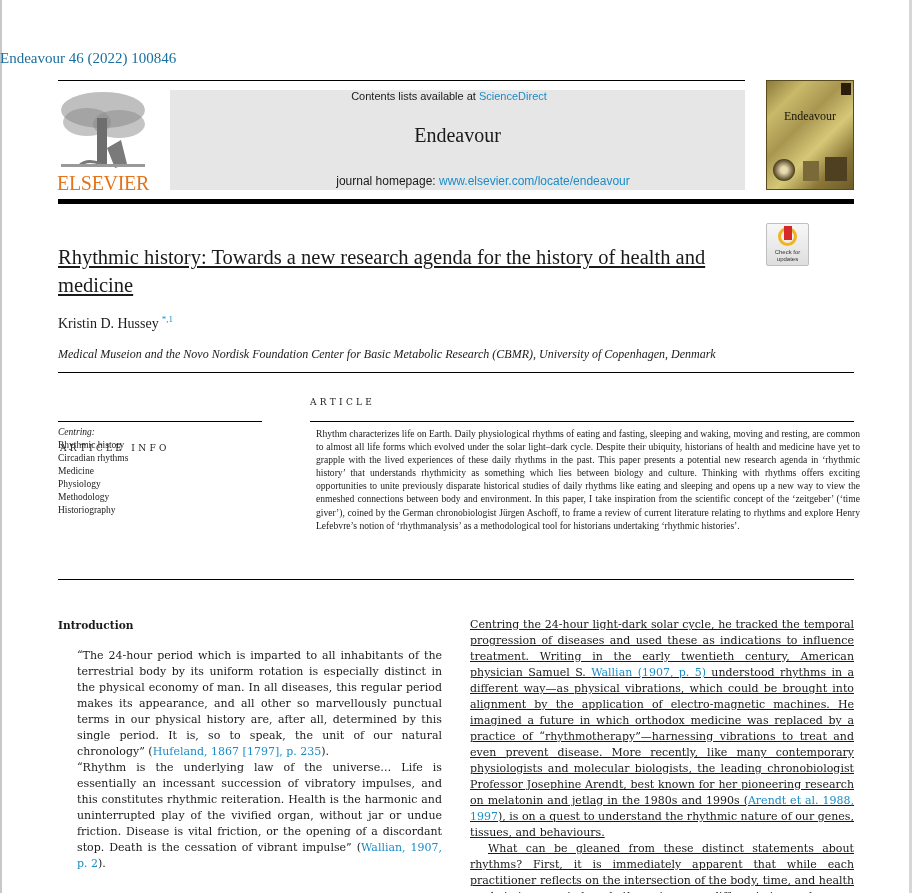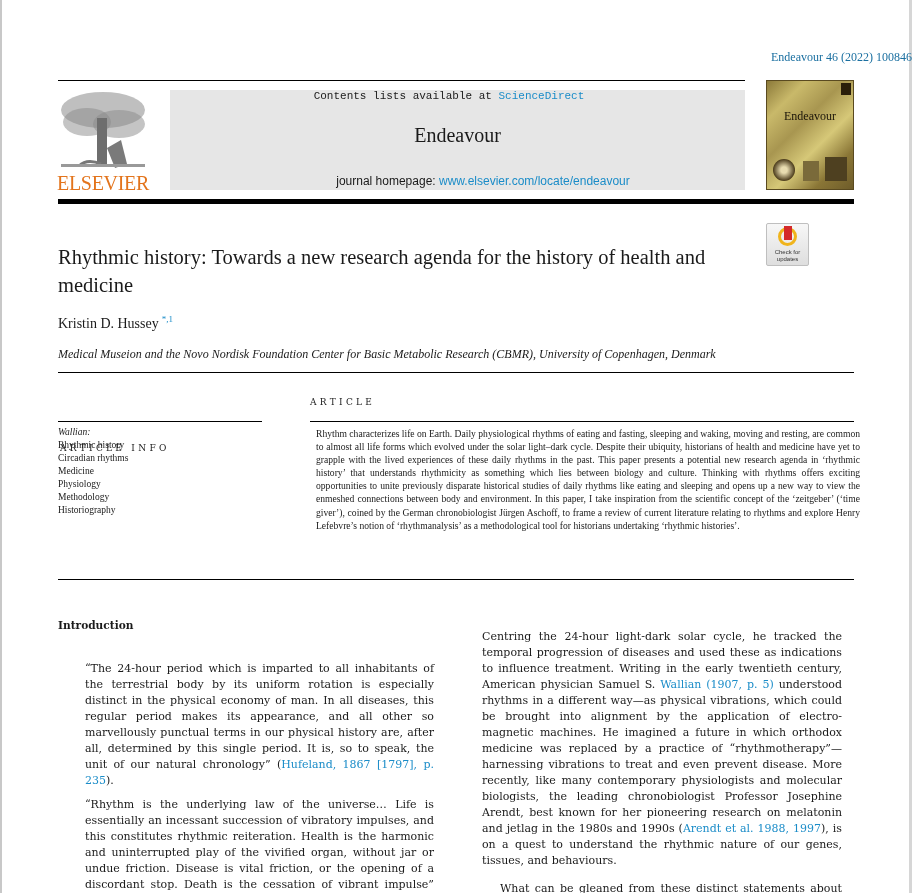--- a/index.html
+++ b/index.html
@@ -3,59 +3,59 @@
 <meta charset="utf-8">
 <style>
   html, body { margin: 0; padding: 0; }
   body {
     width: 912px; height: 893px; overflow: hidden; background: #ffffff;
     font-family: "DejaVu Serif", "Liberation Serif", serif; color: #1a1a1a;
     position: relative;
   }
   .page-border-left { position: absolute; left: 0; top: 0; width: 2px; height: 893px; background: #c8c8c8; }
   .page-border-right { position: absolute; left: 909px; top: 0; width: 3px; height: 893px; background: #d6d6d6; }
-  .citation { position: absolute; top: 50px; left: 0; width: 912px; text-align: right; font-size: 12px; color: #1a6fa0; font-family: "Liberation Serif", serif; }
+  .citation { position: absolute; top: 50px; left: 0; width: 912px; text-align: left; font-size: 15px; color: #1a6fa0; font-family: "Liberation Serif", serif; }
   .hdr-line { position: absolute; left: 58px; top: 80px; width: 687px; height: 1px; background: #000; }
   .elsevier-logo { position: absolute; left: 57px; top: 88px; width: 92px; height: 104px; }
   .elsevier-word { position: absolute; left: 57px; top: 172px; font-family: "Liberation Serif", serif; font-size: 20px; color: #e3741c; letter-spacing: -0.3px; }
   .grey-box { position: absolute; left: 170px; top: 90px; width: 575px; height: 100px; background: #e6e6e6; }
-  .contents-line { position: absolute; top: 90px; left: 170px; width: 558px; text-align: center; font-size: 11px; font-family: Liberation Mono, monospace; }
+  .contents-line { position: absolute; top: 90px; left: 170px; width: 558px; text-align: center; font-size: 11px; font-family: Liberation Sans, sans-serif; }
   .link { color: #1a8cc8; }
   .journal-title { position: absolute; top: 124px; left: 170px; width: 575px; text-align: center; font-size: 20px; font-family: "Liberation Serif", serif; color: #1a1a1a; }
   .homepage-line { position: absolute; top: 174px; left: 170px; width: 626px; text-align: center; font-size: 12px; font-family: "Liberation Sans", sans-serif; color: #1a1a1a; }
   .cover { position: absolute; left: 766px; top: 80px; width: 88px; height: 110px;
     background: linear-gradient(135deg, #8c7a3a 0%, #c9b96a 20%, #a89650 40%, #d6c878 60%, #8a7636 80%, #6e5c2a 100%);
     border: 1px solid #5a4a20; box-sizing: border-box; }
   .cover-title { position: absolute; left: 0; top: 28px; width: 86px; text-align: center; font-size: 12px; font-family: "Liberation Serif", serif; color: #1a1408; }
   .cover-circle { position: absolute; left: 6px; top: 78px; width: 22px; height: 22px; border-radius: 50%; background: radial-gradient(circle, #e8dcb0 20%, #4a3a1a 70%); }
   .cover-img2 { position: absolute; left: 36px; top: 80px; width: 16px; height: 20px; background: #7a6a3a; }
   .cover-img3 { position: absolute; left: 58px; top: 76px; width: 22px; height: 24px; background: #4e4020; }
   .cover-ship { position: absolute; left: 74px; top: 2px; width: 10px; height: 12px; background: #2a1e0a; }
   .thick-bar { position: absolute; left: 58px; top: 199px; width: 796px; height: 5px; background: #000; }
   .check-badge { position: absolute; left: 766px; top: 223px; width: 43px; height: 43px; border: 1px solid #bfbfbf; border-radius: 2px; background: linear-gradient(#f7f7f7, #dedede); box-sizing: border-box; }
   .check-ring { position: absolute; left: 11px; top: 3px; width: 19px; height: 19px; border-radius: 50%; border: 3px solid #f0b41c; box-sizing: border-box; }
   .check-ribbon { position: absolute; left: 17px; top: 2px; width: 8px; height: 14px; background: #d42a2a; }
   .check-text { position: absolute; left: 0; top: 25px; width: 41px; text-align: center; font-family: "Liberation Sans", sans-serif; font-size: 6px; line-height: 7px; color: #333; }
-  .article-title { position: absolute; left: 58px; top: 243px; width: 700px; font-size: 20.5px; line-height: 28px; font-family: "Liberation Serif", serif; color: #1a1a1a; }
+  .article-title { position: absolute; left: 58px; top: 243px; width: 700px; font-size: 20.5px; line-height: 28px; font-family: "Liberation Serif", serif; color: #1a1a1a; text-decoration: underline; }
   .author { position: absolute; left: 58px; top: 314px; font-size: 14px; font-family: "Liberation Serif", serif; }
   .author sup { color: #1a8cc8; font-size: 9px; vertical-align: 6px; margin-left: 3px; }
   .affil { position: absolute; left: 58px; top: 347px; font-size: 12px; font-style: italic; font-family: "Liberation Serif", serif; color: #1a1a1a; }
   .rule { position: absolute; left: 58px; width: 796px; height: 1px; background: #000; }
   .sec-label { position: absolute; top: 397px; font-size: 9px; letter-spacing: 3.3px; font-family: "DejaVu Serif", serif; color: #1a1a1a; }
   .info-rule { position: absolute; left: 58px; top: 421px; width: 204px; height: 1px; background: #000; }
   .abs-rule { position: absolute; left: 310px; top: 421px; width: 544px; height: 1px; background: #000; }
   .keywords { position: absolute; left: 58px; top: 426px; font-size: 9.5px; line-height: 13px; font-family: "Liberation Serif", serif; }
   .keywords .kw-label { font-style: italic; }
   .abstract-text { position: absolute; left: 310px; top: 427px; width: 544px; font-size: 9.6px; line-height: 13.1px; text-align: justify; font-family: "Liberation Serif", serif; hyphens: auto; margin-left: 6px; }
   .col-left { position: absolute; left: 58px; top: 617px; width: 384px; font-family: "DejaVu Serif", serif; font-size: 11px; line-height: 16px; }
-  .intro-heading { font-weight: bold; font-size: 10.6px; margin: 0 0 28px 0; }
+  .intro-heading { font-weight: bold; font-size: 10.6px; margin: 0 0 15px 0; }
   .quote { margin: 0 0 0 19px; text-align: justify; }
-  .quote p { margin: 8px; }
+  .quote p { margin: 0; }
   .col-right { position: absolute; left: 470px; top: 617px; width: 384px; font-family: "DejaVu Serif", serif; font-size: 11px; line-height: 16px; text-align: justify; }
-  .col-right p { margin: 12px; }
+  .col-right p { margin: 0; text-decoration: underline; }
   .indent { text-indent: 18px; }
   a.ref { color: #1a8cc8; text-decoration: none; }
 </style>
 </head>
 <body>
 
 <div class="page-border-left"></div>
 <div class="page-border-right"></div>
 
 <div class="citation">Endeavour 46 (2022) 100846</div>
@@ -107,21 +107,21 @@
 <div class="affil">Medical Museion and the Novo Nordisk Foundation Center for Basic Metabolic Research (CBMR), University of Copenhagen, Denmark</div>
 
 <div class="rule" style="top:372px;"></div>
 
 <div class="sec-label" style="left:60px;margin-top:46px;">ARTICLE INFO</div>
 <div class="sec-label" style="left:310px;">ARTICLE</div>
 <div class="info-rule"></div>
 <div class="abs-rule"></div>
 
 <div class="keywords">
-  <div class="kw-label">Wallian:</div>
+  <div class="kw-label">Centring:</div>
   <div>Rhythmic history</div>
   <div>Circadian rhythms</div>
   <div>Medicine</div>
   <div>Physiology</div>
   <div>Methodology</div>
   <div>Historiography</div>
 </div>
 
 <div class="abstract-text" lang="en">Rhythm characterizes life on Earth. Daily physiological rhythms of eating and fasting, sleeping and waking, moving and resting, are common to almost all life forms which evolved under the solar light–dark cycle. Despite their ubiquity, historians of health and medicine have yet to grapple with the lived experiences of these daily rhythms in the past. This paper presents a potential new research agenda in ‘rhythmic history’ that understands rhythmicity as something which lies between biology and culture. Thinking with rhythms offers exciting opportunities to unite previously disparate historical studies of daily rhythms like eating and sleeping and opens up a new way to view the enmeshed connections between body and environment. In this paper, I take inspiration from the scientific concept of the ‘zeitgeber’ (‘time giver’), coined by the German chronobiologist Jürgen Aschoff, to frame a review of current literature relating to rhythms and explore Henry Lefebvre’s notion of ‘rhythmanalysis’ as a methodological tool for historians undertaking ‘rhythmic histories’.</div>
 

